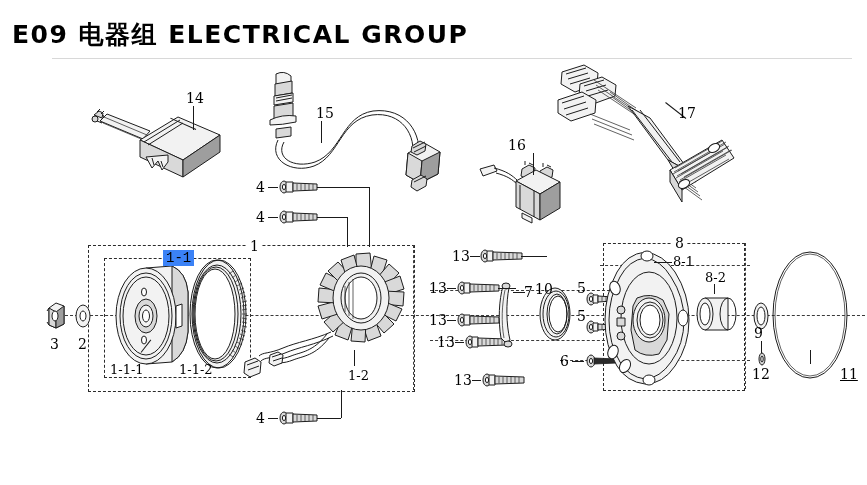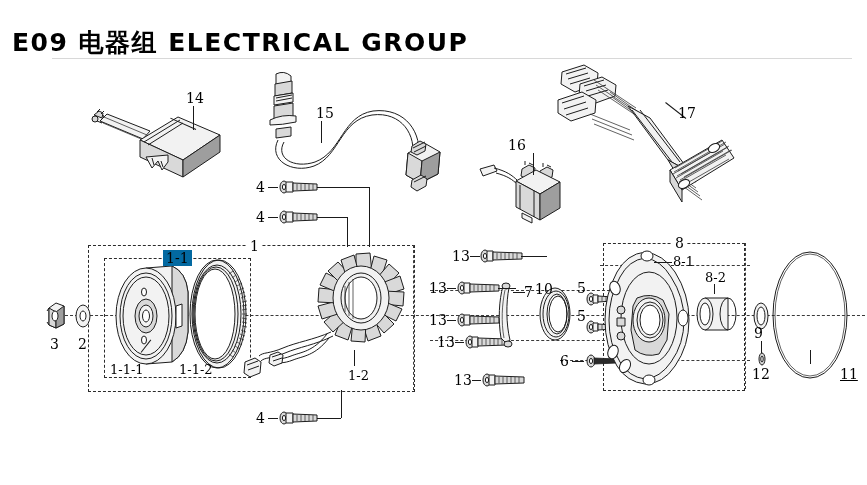--- a/index.html
+++ b/index.html
@@ -3,21 +3,21 @@
 <meta charset="utf-8">
 <style>
   html,body{margin:0;padding:0;background:#fff;}
   body{width:867px;height:485px;position:relative;overflow:hidden;
        font-family:"Liberation Sans",sans-serif;color:#000;}
 
   #sheet{position:absolute;inset:0;background:#ffffff;}
 
   
   #title-bar{position:absolute;left:0;top:0;width:867px;height:60px;}
-  #title-text{position:absolute;left:12px;top:26px;font-size:25px;
+  #title-text{position:absolute;left:12px;top:18px;font-size:25px;
     font-weight:700;letter-spacing:1.5px;white-space:nowrap;
     font-family:"DejaVu Sans",sans-serif;}
   #title-rule{position:absolute;left:52px;top:58px;width:800px;height:1px;
     background:#d8d8d8;}
 
   
   #watermark{position:absolute;left:252px;top:228px;font-size:29px;
     color:#b9b9b9;white-space:nowrap;letter-spacing:0px;
     font-family:"Liberation Sans",sans-serif;font-weight:400;
     z-index:40;pointer-events:none;}
@@ -175,21 +175,21 @@
       <ellipse class="fill-w" cx="140" cy="122" rx="6" ry="4" transform="rotate(-28 140 122)"></ellipse>
     </svg>
   </div>
   <div class="lbl" style="left:678px;top:105px;">17</div>
   <div class="ln" style="left:660px;top:118px;width:26px;height:1px;transform:rotate(38deg);transform-origin:right center;"></div>
 
   <div class="dash-box" style="left:88px;top:245px;width:325px;height:145px;"></div>
   <div class="lbl" style="left:247px;top:238px;background:#fff;padding:0 3px;">1</div>
 
   <div class="dash-box" style="left:104px;top:258px;width:145px;height:118px;"></div>
-  <div class="lbl" style="left:163px;top:250px;background:#0369a1;padding:0 3px;">1-1</div>
+  <div class="lbl" style="left:163px;top:250px;background:#3b82f6;padding:0 3px;font-family:Liberation Mono, monospace;">1-1</div>
 
   <div class="dash-box" style="left:603px;top:243px;width:140px;height:146px;"></div>
   <div class="lbl" style="left:672px;top:235px;background:#fff;padding:0 3px;">8</div>
 
   <div class="dash-h" style="left:60px;top:315px;width:810px;"></div>
 
   <div class="dash-h" style="left:430px;top:290px;width:180px;"></div>
   <div class="dash-h" style="left:430px;top:340px;width:180px;"></div>
   <div class="dash-h" style="left:560px;top:360px;width:190px;"></div>
   <div class="dash-h" style="left:600px;top:265px;width:150px;"></div>

